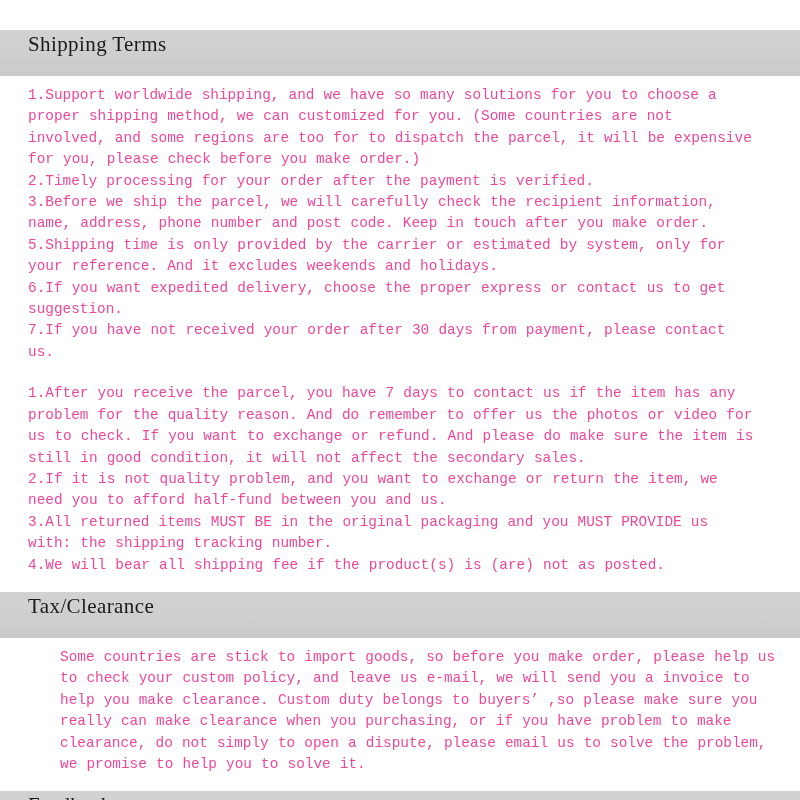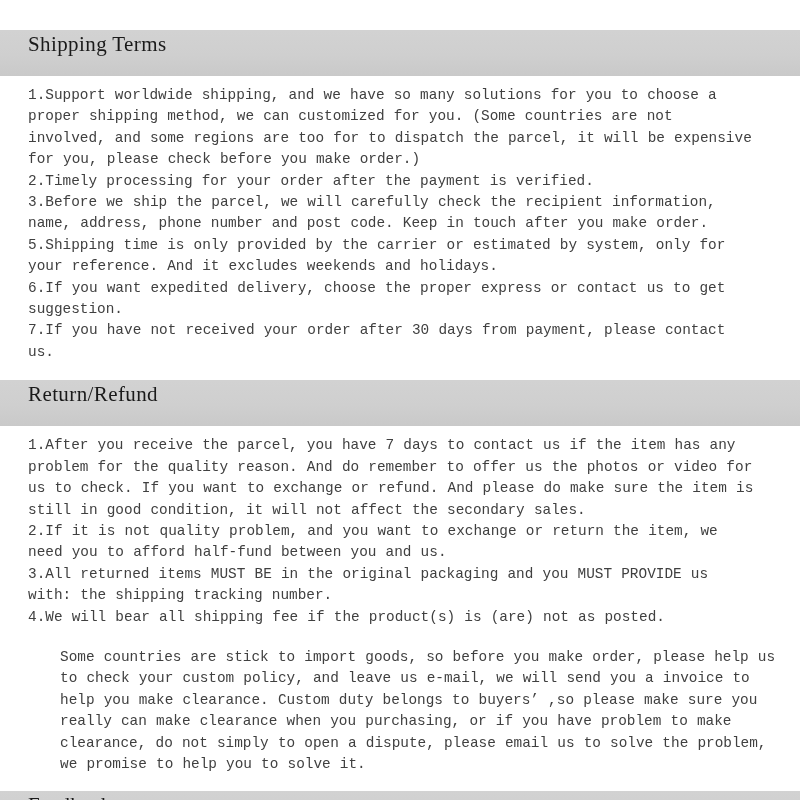--- a/index.html
+++ b/index.html
@@ -43,21 +43,21 @@
     white-space: nowrap;
     overflow: hidden;
   }
 
   .section-body {
     margin: 0;
     padding: 9px 24px 0 28px;
     font-family: "Liberation Mono", "DejaVu Sans Mono", monospace;
     font-size: 14.4px;
     line-height: 21.4px;
-    color: #404040;
+    color: #ec4899;
     white-space: pre-wrap;
     letter-spacing: 0px;
     word-spacing: 0.5px;
   }
 
   
   #sec-shipping .section-heading { margin-top: 30px; }
   #sec-shipping .section-body    { padding-bottom: 11px; }
 
   #sec-return   .section-heading { margin-top: 6px; }
@@ -84,33 +84,33 @@
 name, address, phone number and post code. Keep in touch after you make order.
 5.Shipping time is only provided by the carrier or estimated by system, only for
 your reference. And it excludes weekends and holidays.
 6.If you want expedited delivery, choose the proper express or contact us to get
 suggestion.
 7.If you have not received your order after 30 days from payment, please contact
 us.</div>
   </section>
 
   <section class="section" id="sec-return">
-    <h2 class="section-heading">Return/Refund</h2>
     <div class="section-body">1.After you receive the parcel, you have 7 days to contact us if the item has any
 problem for the quality reason. And do remember to offer us the photos or video for
 us to check. If you want to exchange or refund. And please do make sure the item is
 still in good condition, it will not affect the secondary sales.
 2.If it is not quality problem, and you want to exchange or return the item, we
 need you to afford half-fund between you and us.
 3.All returned items MUST BE in the original packaging and you MUST PROVIDE us
 with: the shipping tracking number.
 4.We will bear all shipping fee if the product(s) is (are) not as posted.</div>
   </section>
 
   <section class="section" id="sec-tax">
+    <h2 class="section-heading">Tax/Clearance</h2>
     <div class="section-body">Some countries are stick to import goods, so before you make order, please help us
 to check your custom policy, and leave us e-mail, we will send you a invoice to
 help you make clearance. Custom duty belongs to buyers’ ,so please make sure you
 really can make clearance when you purchasing, or if you have problem to make
 clearance, do not simply to open a dispute, please email us to solve the problem,
 we promise to help you to solve it.</div>
   </section>
 
   <section class="section" id="sec-feedback">
     <h2 class="section-heading">Feedback</h2>

